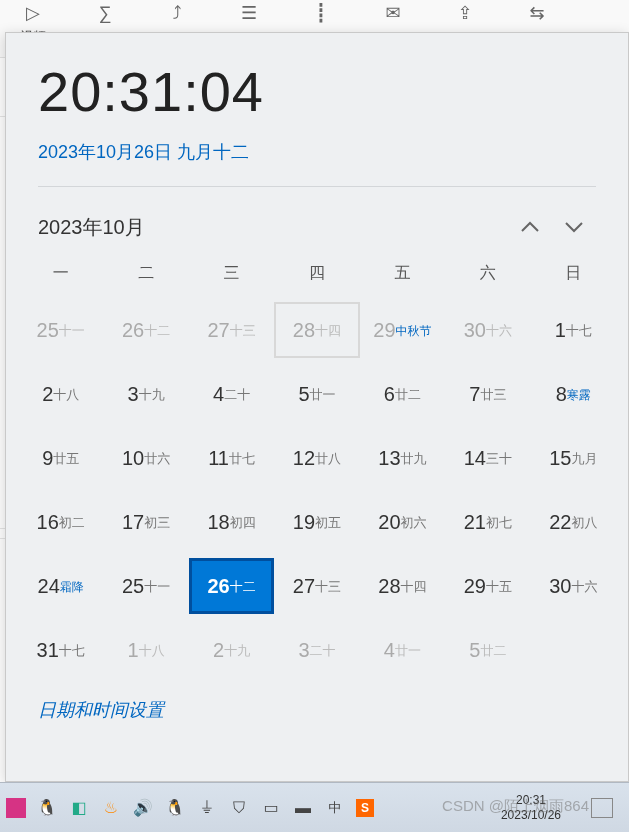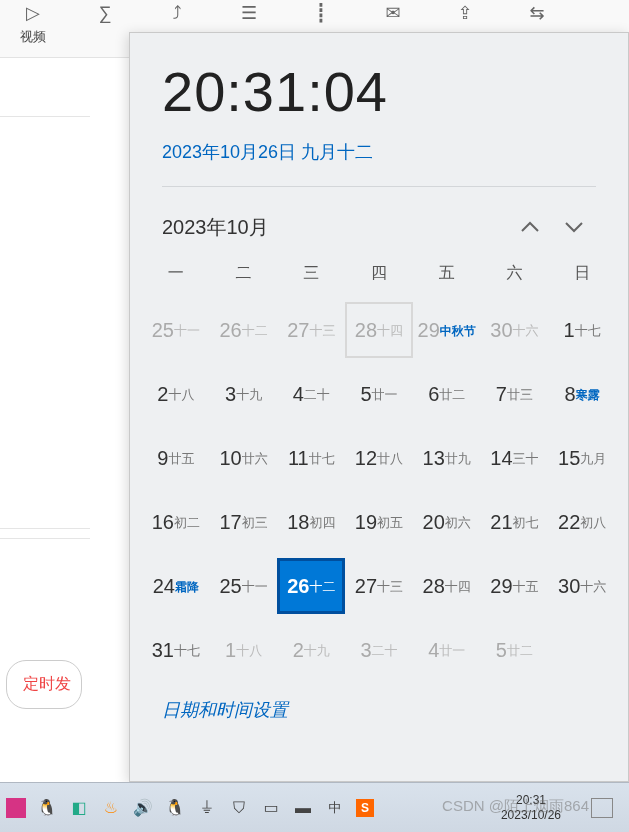--- a/index.html
+++ b/index.html
@@ -34,21 +34,21 @@
   .schedule-btn {
     position: absolute; left: 6px; top: 660px;
     border: 1.5px solid #ccc; border-radius: 20px;
     padding: 13px 16px; font-size: 16px; color: #ef4444;
     background: #fff;
     width: 76px; overflow: hidden; white-space: nowrap;
   }
   
   .flyout {
     position: absolute;
-    top: 32px; right: 0; width: 500px; bottom: 50px;
+    top: 32px; right: 0; width: 624px; bottom: 50px;
     background: #eef0f2;
     border: 1px solid #c9c9c9;
     box-shadow: -2px 2px 12px rgba(0,0,0,.15);
   }
   .clock-block { padding: 26px 32px 14px 32px; }
   .clock {
     font-size: 56px; font-weight: 300; color: #222;
     letter-spacing: 1px;
   }
   .datestr {
@@ -80,21 +80,21 @@
     height: 56px;
     display: flex; flex-direction: row;
     align-items: center; justify-content: center;
     cursor: pointer;
     position: relative;
   }
   .cell .num { font-size: 20px; color: #333; line-height: 1; }
   .cell .sub { font-size: 13px; color: #777; margin-top: 2px; }
   .cell.other .num { color: #aaa; }
   .cell.other .sub { color: #bbb; }
-  .cell .sub.hol { color: #0066c0; font-size: 12px; font-weight: bold; }
+  .cell .sub.hol { color: #0066c0; font-size: 12px; }
   .cell.today-outline {
     border: 2px solid #d8d8d8;
   }
   .cell.selected {
     background: #0078d7;
     border: 3px solid #004f9e;
   }
   .cell.selected .num { color: #fff; font-weight: 600; }
   .cell.selected .sub { color: #fff; }
   .settings-link {

